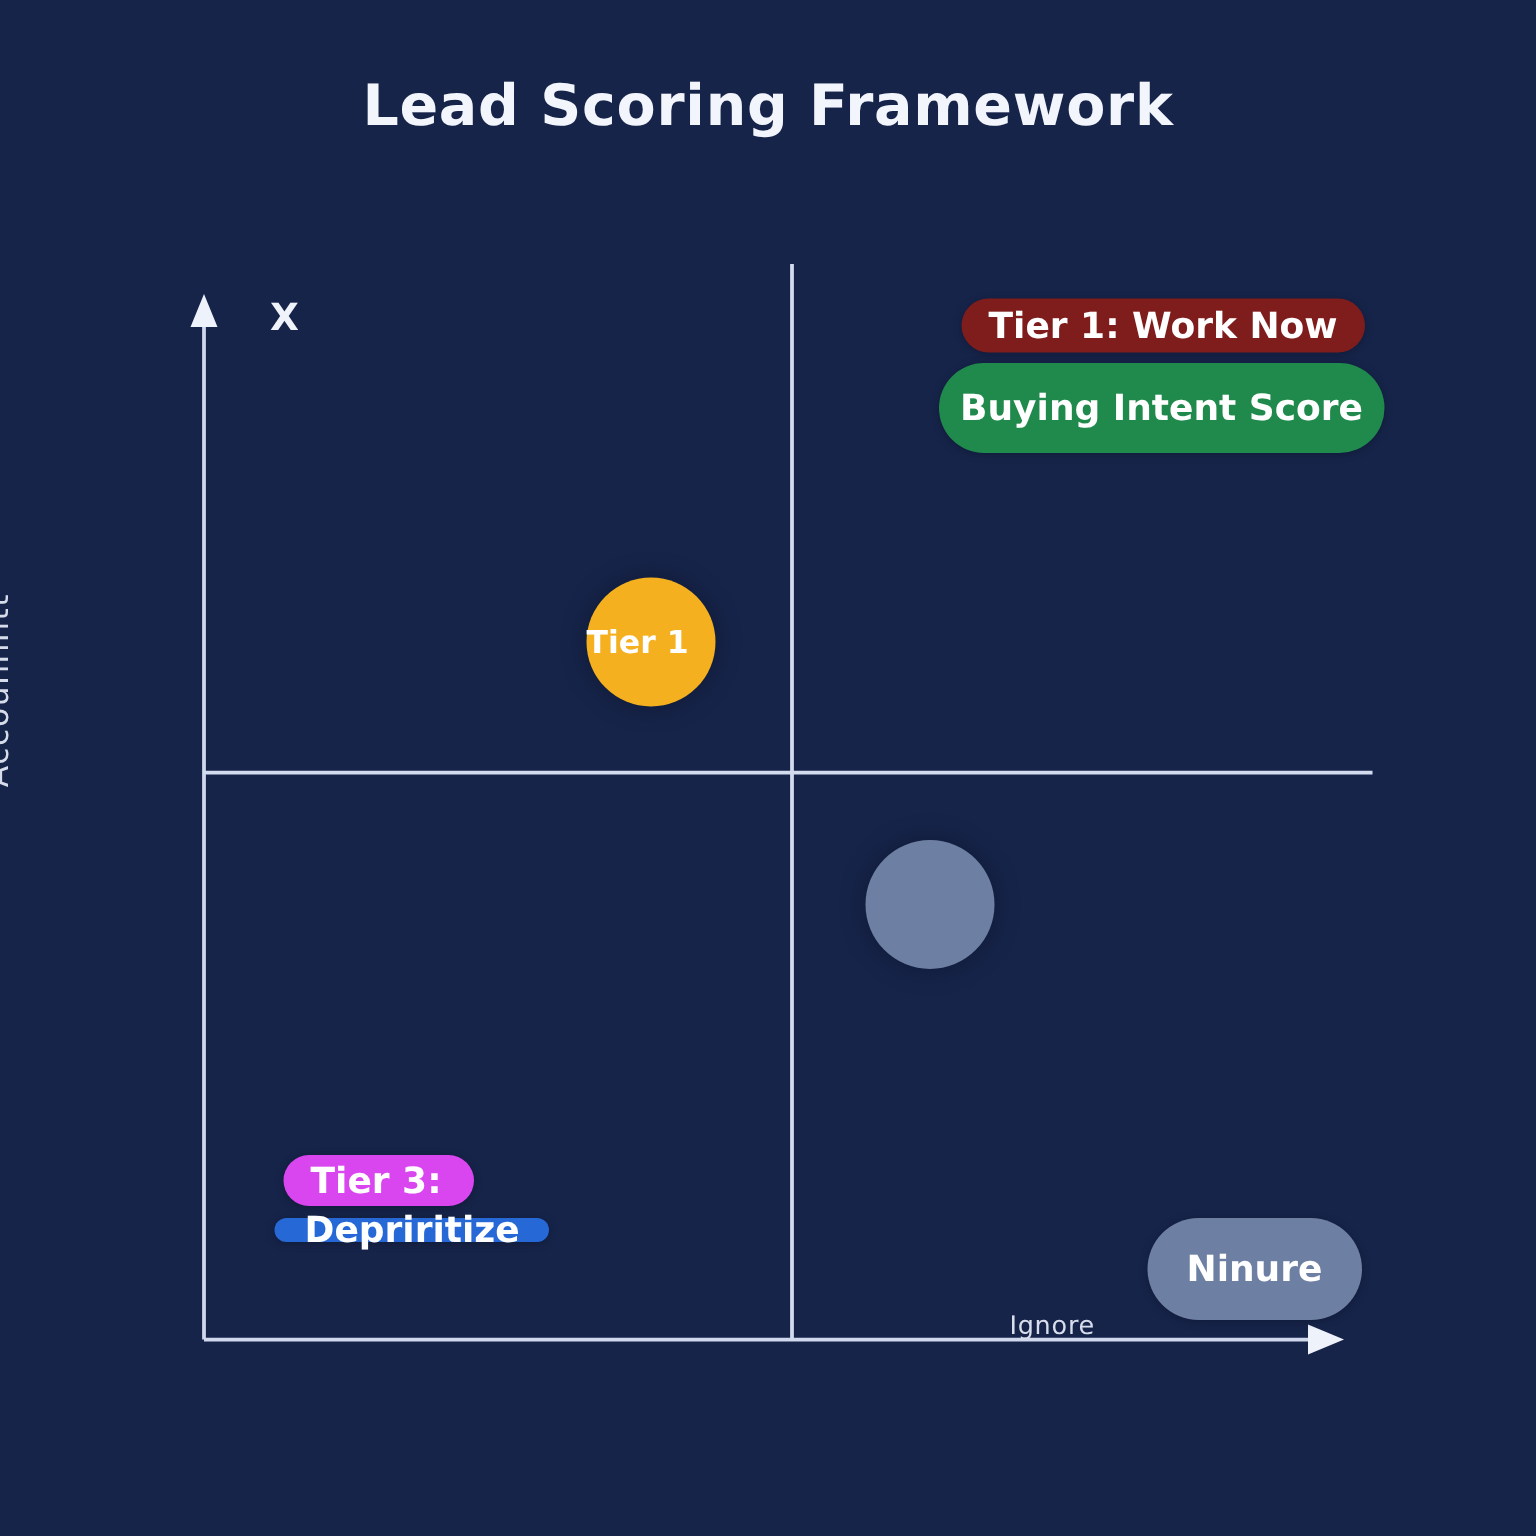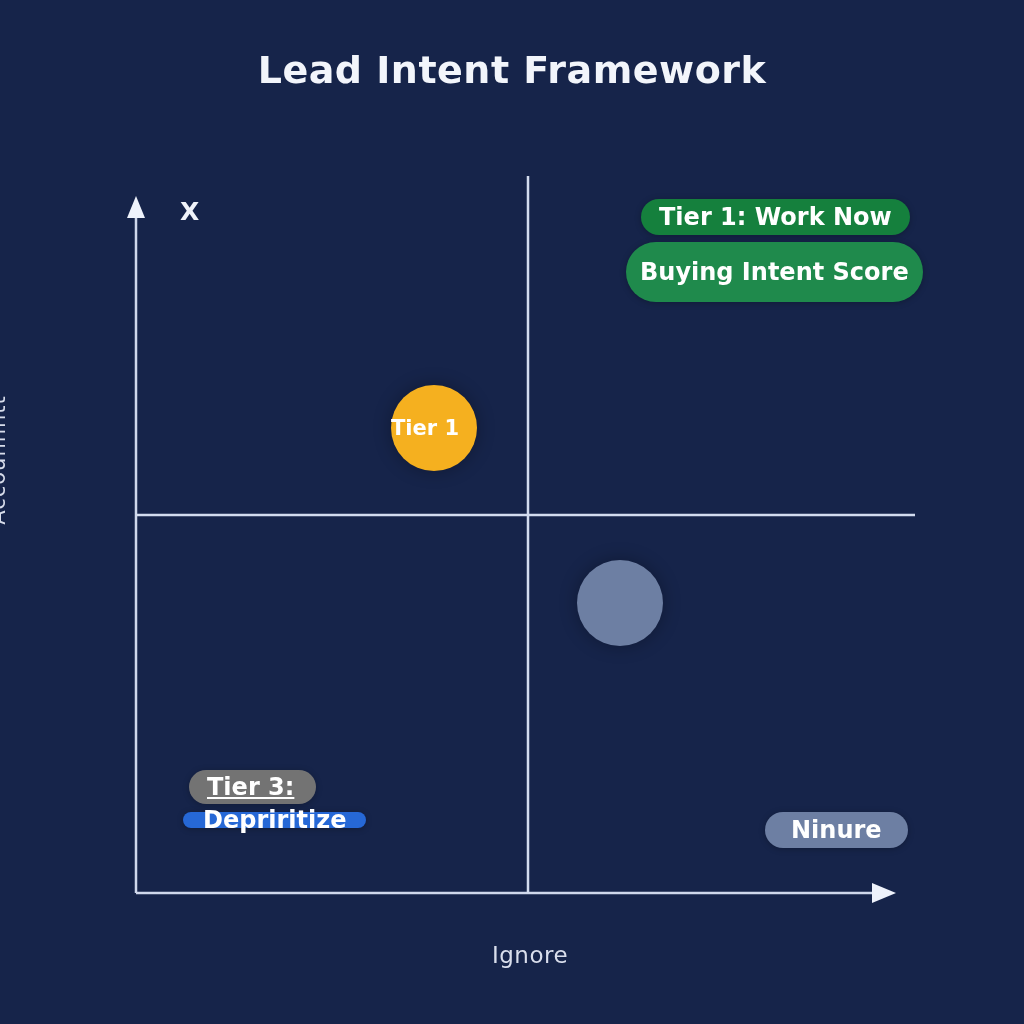--- a/index.html
+++ b/index.html
@@ -53,25 +53,25 @@
     font-size: 21px;
     letter-spacing: 1px;
     transform: rotate(-90deg);
     transform-origin: 40px 110px;
     text-align: center;
     white-space: nowrap;
   }
   .x-axis-label {
     position: absolute;
     left: 330px;
-    top: 942px;
+    top: 874px;
     width: 400px;
-    text-align: center;
+    text-align: right;
     color: #d9deec;
-    font-size: 23px;
+    font-size: 17px;
     letter-spacing: 0.5px;
   }
   .x-mark {
     position: absolute;
     left: 180px;
     top: 197px;
     color: #f0f3fa;
     font-size: 25px;
     font-weight: bold;
   }
@@ -113,64 +113,63 @@
     color: #ffffff;
     font-weight: bold;
     white-space: nowrap;
     box-shadow: 0 1px 6px rgba(0,0,0,0.25);
   }
   .pill-green-1 {
     left: 641px;
     top: 199px;
     height: 36px;
     padding: 0 18px;
-    background: #15803d;
+    background: #7f1d1d;
     font-size: 24px;
   }
   .pill-green-2 {
     left: 626px;
     top: 242px;
     height: 36px;
     padding: 12px 14px;
     background: #1f8a4c;
     font-size: 24px;
   }
   .pill-blue-1 {
     left: 189px;
     top: 770px;
     height: 34px;
     padding: 0 22px 0 18px;
-    background: #737373;
+    background: #d946ef;
     font-size: 24px;
     justify-content: center;
-    text-decoration: underline;
   }
   .pill-blue-2 {
     left: 183px;
     top: 812px;
     height: 16px;
     padding: 0 20px;
     background: #2668d6;
     font-size: 24px;
   }
   .pill-gray {
     left: 765px;
     top: 812px;
     height: 36px;
-    padding: 0 26px;
+    padding: 16px 26px;
     background: #6d7fa3;
     font-size: 24px;
   }
 </style>
 </head>
 <body>
 
 <div id="canvas">
 
-  <div class="title">Lead Intent Framework</div>
+  <div class="title">Lead Scoring Framework</div>
 
   <svg class="axis-svg" viewBox="0 0 1024 1024" xmlns="http://www.w3.org/2000/svg">
 
     <line x1="136" y1="893" x2="136" y2="210" stroke="#cfd8ec" stroke-width="2.5"></line>
     <polygon points="136,196 127,218 145,218" fill="#eef2fb"></polygon>
 
     <line x1="136" y1="893" x2="880" y2="893" stroke="#cfd8ec" stroke-width="2.5"></line>
     <polygon points="896,893 872,883 872,903" fill="#eef2fb"></polygon>
 
     <line x1="528" y1="176" x2="528" y2="893" stroke="#d3dcef" stroke-width="2.5"></line>

